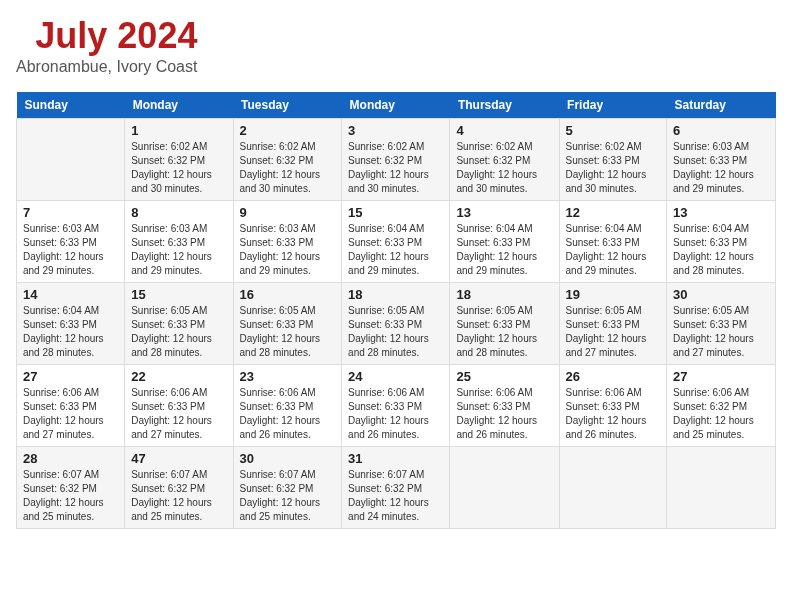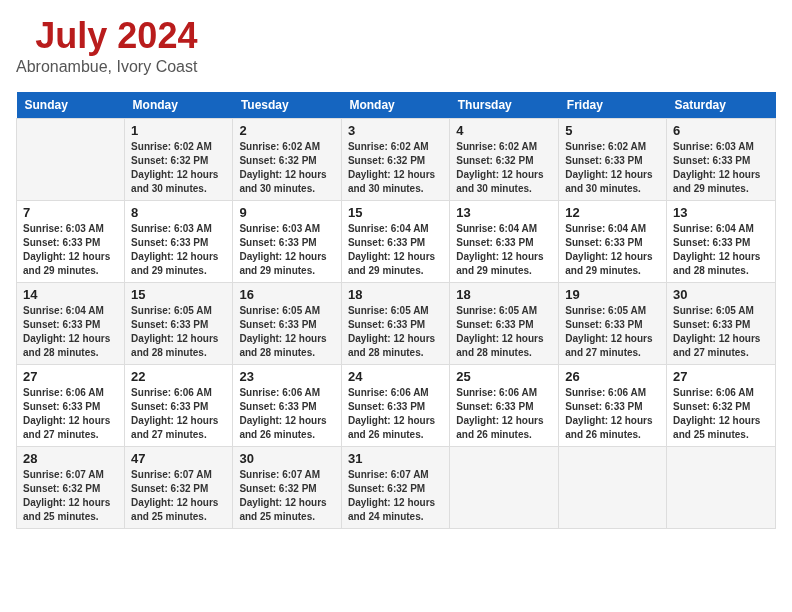--- a/index.html
+++ b/index.html
@@ -82,21 +82,20 @@
       font-size: 13px;
       font-weight: bold;
       color: #222;
       display: block;
       margin-bottom: 2px;
     }
     .day-info {
       font-size: 10px;
       color: #333;
       line-height: 1.4;
-      font-weight: bold;
     }
   </style>
 </head>
 <body>
 
 <div class="header-area">
   <div class="title-area">
     <div class="main-title">July 2024</div>
     <div class="subtitle">Abronambue, Ivory Coast</div>
   </div>

